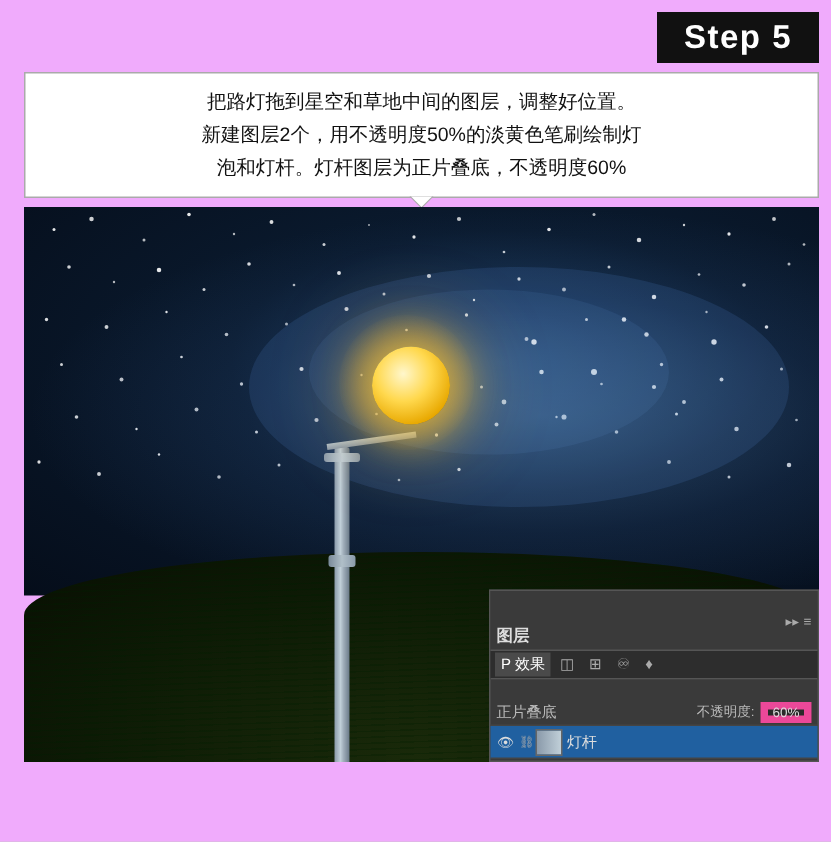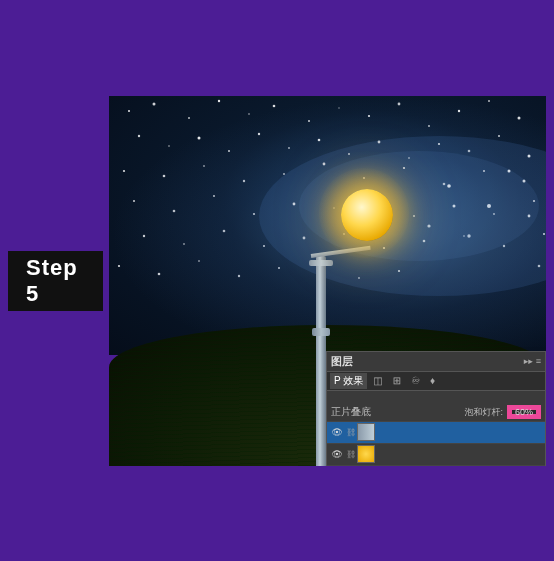--- a/index.html
+++ b/index.html
@@ -7,24 +7,24 @@
       width: 554px;
       height: 561px;
       background: #c8c8c8;
       font-family: 'SimSun', 'Microsoft YaHei', sans-serif;
       overflow: hidden;
     }
 
     .container {
       width: 554px;
       height: 561px;
-      background: #4c1d95;
-      display: flex;
-      flex-direction: row;
-      align-items: center;
+      background: #f0abfc;
+      display: flex;
+      flex-direction: column;
+      align-items: flex-end;
       padding: 8px;
       gap: 6px;
     }
 
     .step-title {
       background: #111;
       color: #fff;
       font-size: 22px;
       font-weight: bold;
       padding: 4px 18px;
@@ -206,20 +206,21 @@
       background: #3a3a3a;
       padding: 2px 4px;
       border-bottom: 1px solid #555;
       justify-content: space-between;
     }
 
     .ps-panel-title {
       font-size: 11px;
       color: #ddd;
       font-weight: bold;
+      margin-top: 20px;
     }
 
     .ps-panel-icons {
       display: flex;
       gap: 3px;
       font-size: 9px;
       color: #aaa;
     }
 
     .ps-tabs {
@@ -325,20 +326,23 @@
       color: #aaa;
     }
   </style>
 </head>
 <body>
 
 <div class="container">
 
   <div class="step-title">Step 5</div>
 
+  <div class="description-box">
+    <span>把路灯拖到星空和草地中间的图层，调整好位置。<br>新建图层2个，用不透明度50%的淡黄色笔刷绘制灯<br>泡和灯杆。灯杆图层为正片叠底，不透明度60%</span>
+  </div>
 
   <div class="scene-wrapper">
 
     <div class="night-sky"></div>
 
     <div class="stars">
 
       <svg width="530" height="260" style="position:absolute;top:0;left:0;">
 
         <ellipse cx="330" cy="120" rx="180" ry="80" fill="rgba(80,130,200,0.18)"></ellipse>
@@ -470,31 +474,32 @@
         <span class="ps-tab active">P 效果</span>
         <span class="ps-tab">◫</span>
         <span class="ps-tab">⊞</span>
         <span class="ps-tab">♾</span>
         <span class="ps-tab">♦</span>
       </div>
 
       <div class="ps-row">
         <span class="ps-label">正片叠底</span>
         <span style="flex:1;"></span>
-        <span class="ps-label" style="width:auto; font-size:9px;">泡和灯杆:</span>
+        <span class="ps-label" style="width:auto; font-size:9px;">不透明度:</span>
         <span class="ps-value">60%</span>
       </div>
 
 
       <div class="ps-layers">
 
         <div class="ps-layer selected">
           <span class="ps-eye">👁</span>
           <span class="ps-link">⛓</span>
           <div class="ps-thumb lamp-post-thumb"></div>
+          <span class="ps-layer-name">灯杆</span>
         </div>
 
         <div class="ps-layer">
           <span class="ps-eye">👁</span>
           <span class="ps-link">⛓</span>
           <div class="ps-thumb lamp-globe-thumb"></div>
         </div>
 
       </div>
     </div>

